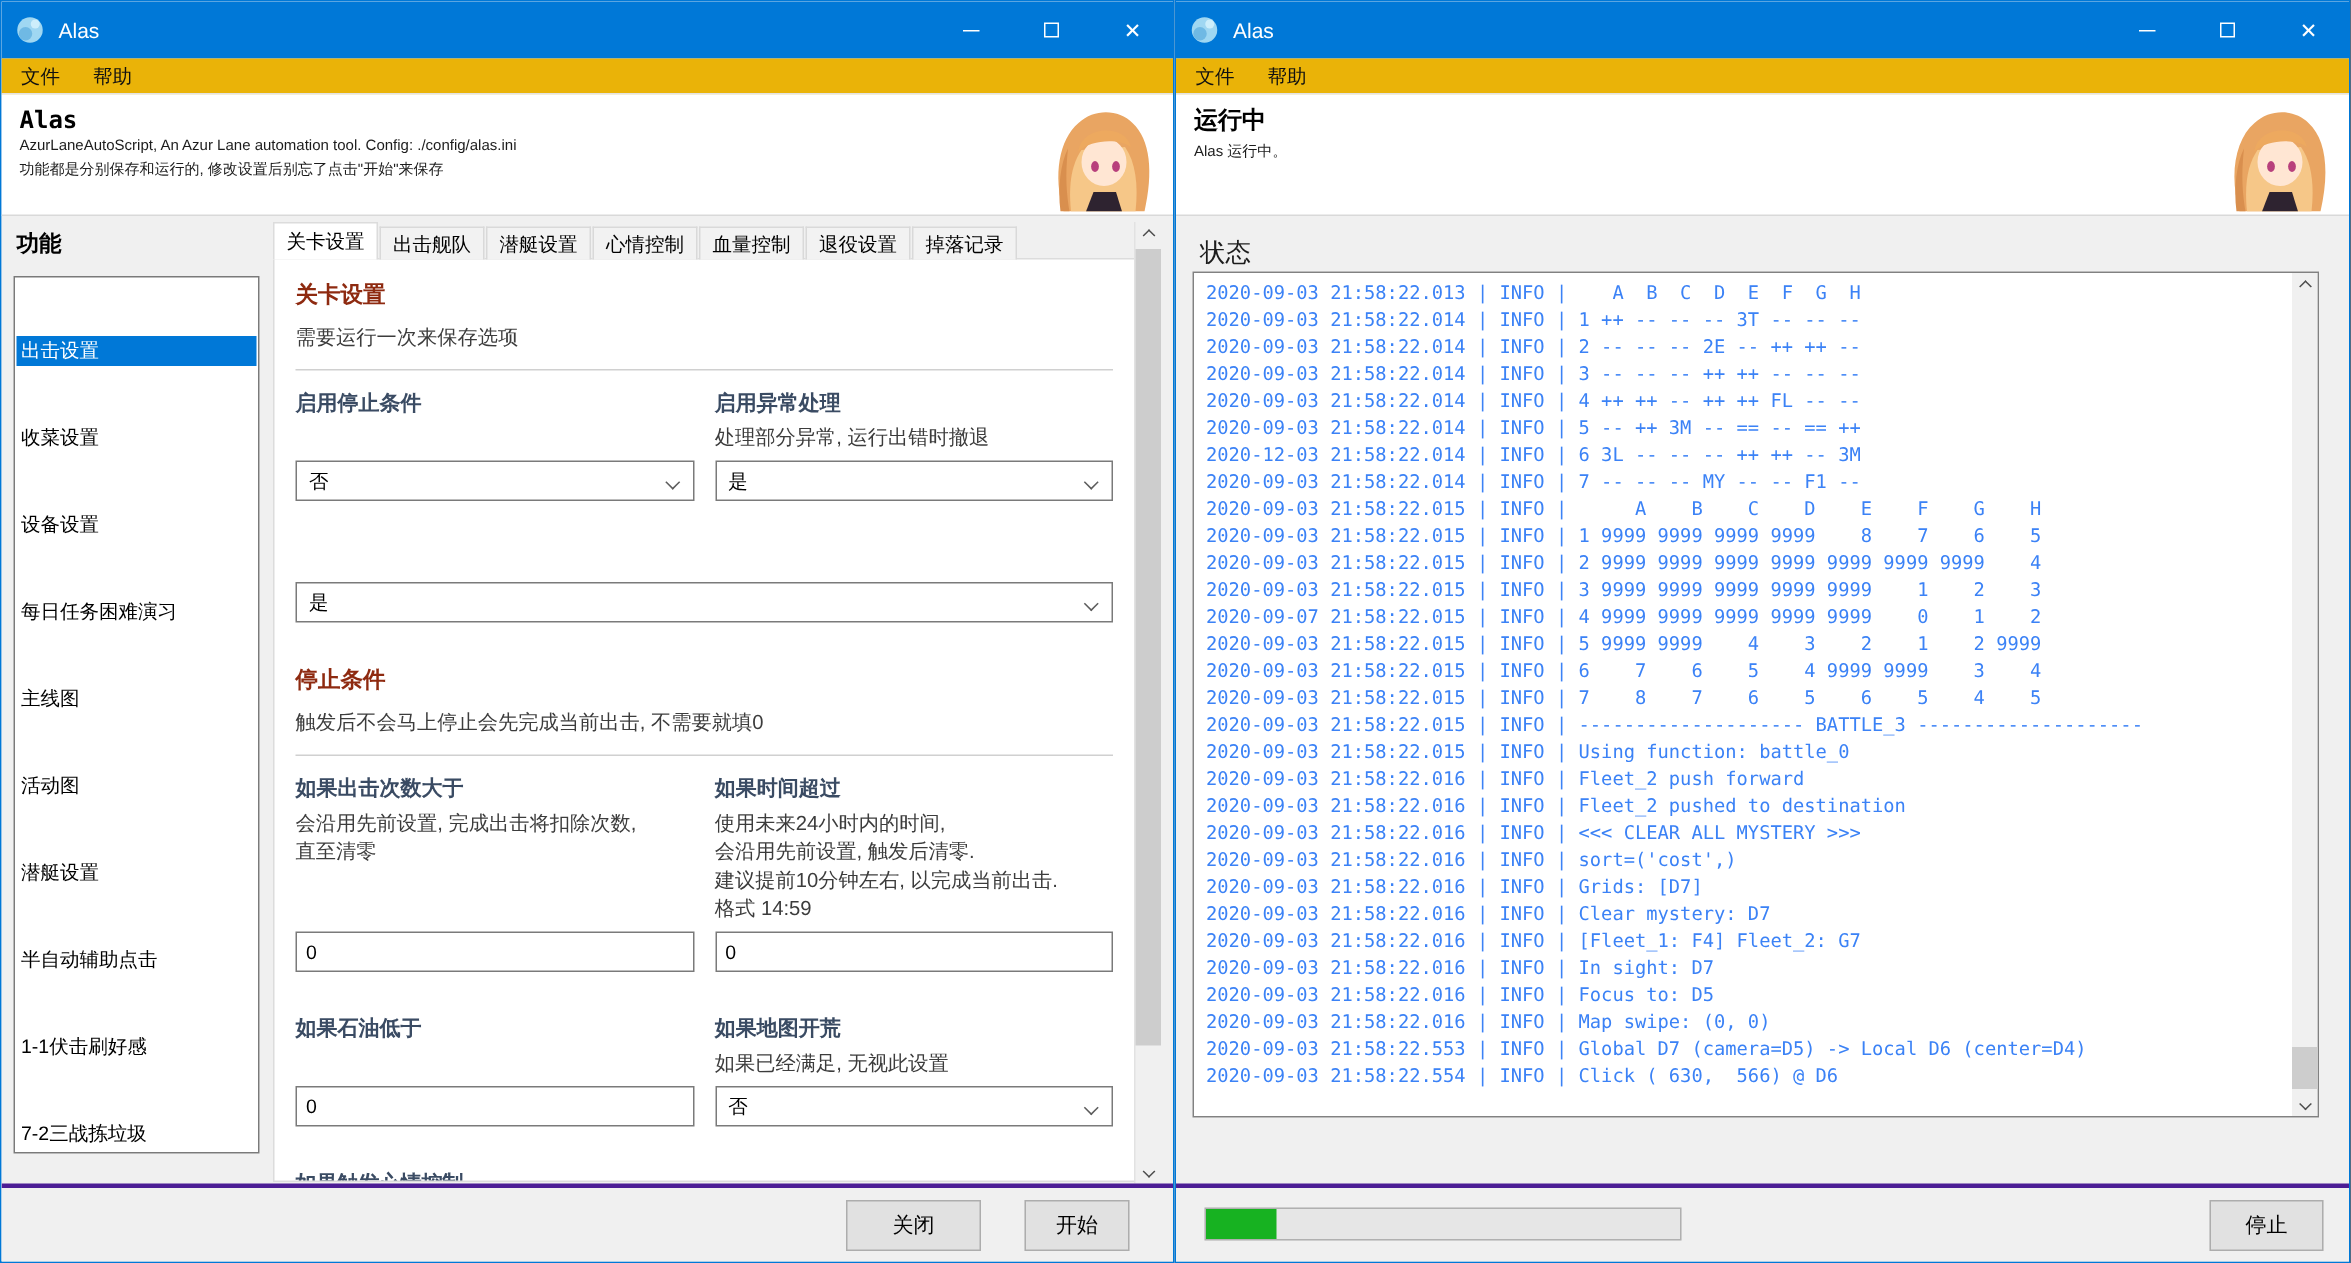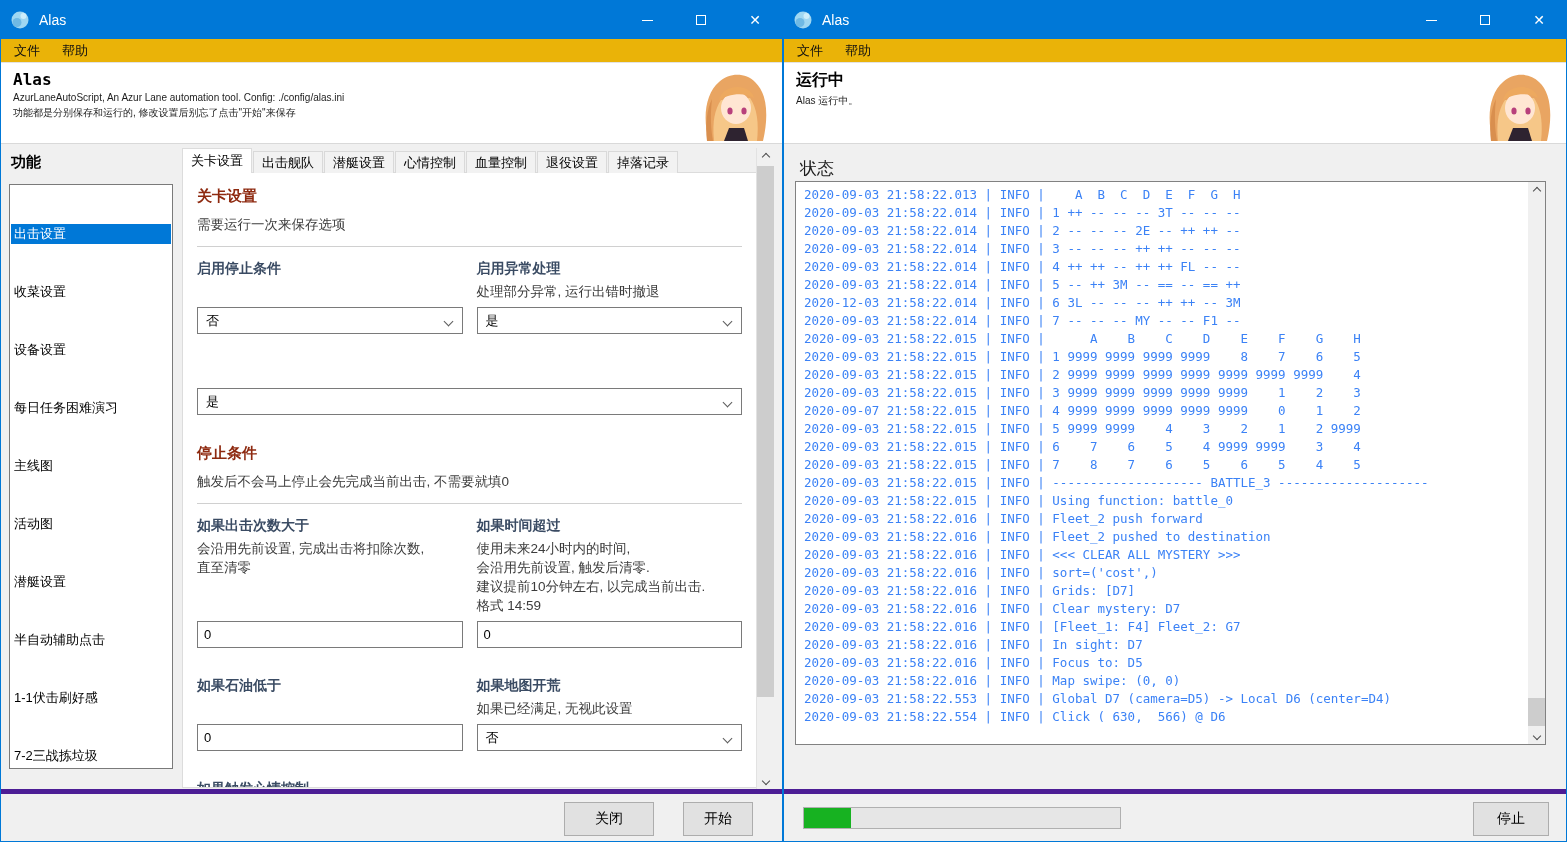--- a/index.html
+++ b/index.html
@@ -73,21 +73,21 @@
   
   .vscroll { position:absolute; width:17px; background:#f0f0f0; border-left:1px solid #e2e2e2; }
   .vs-left { right:9px; top:4px; bottom:52px; }
   .vs-arrow { position:absolute; left:0; width:17px; height:17px; display:flex; align-items:center; justify-content:center; }
   .vs-arrow .chev { width:6px; height:6px; border-width:1.5px; border-color:#4d4d4d; }
   .vs-up { top:0; } .vs-down { bottom:0; }
   .vs-thumb { position:absolute; left:0; width:17px; background:#cdcdcd; }
   .thumb-left { top:18px; bottom:92px; }
 
   
-  .bottombar { position:absolute; left:0; right:0; bottom:0; height:52px; background:#f0f0f0; border-top:5px solid #4c1d95; }
+  .bottombar { position:absolute; left:0; right:0; bottom:0; height:52px; background:#f0f0f0; border-top:3px solid #4c1d95; }
   .btn { position:absolute; top:8px; height:34px; background:#e1e1e1; border:1px solid #adadad;
     font-size:14px; color:#000; display:flex; align-items:center; justify-content:center; font-family:inherit; }
   .btn-close { left:563px; width:90px; }
   .btn-start { left:682px; width:70px; }
   .btn-stop { right:17px; width:76px; }
 
   
   .status-label { position:absolute; left:16px; top:13px; font-size:17px; color:#1c1c1c; }
   .logbox { position:absolute; left:11px; top:37px; width:751px; bottom:96px; background:#fff;
     border:1px solid #818181; overflow:hidden; }

